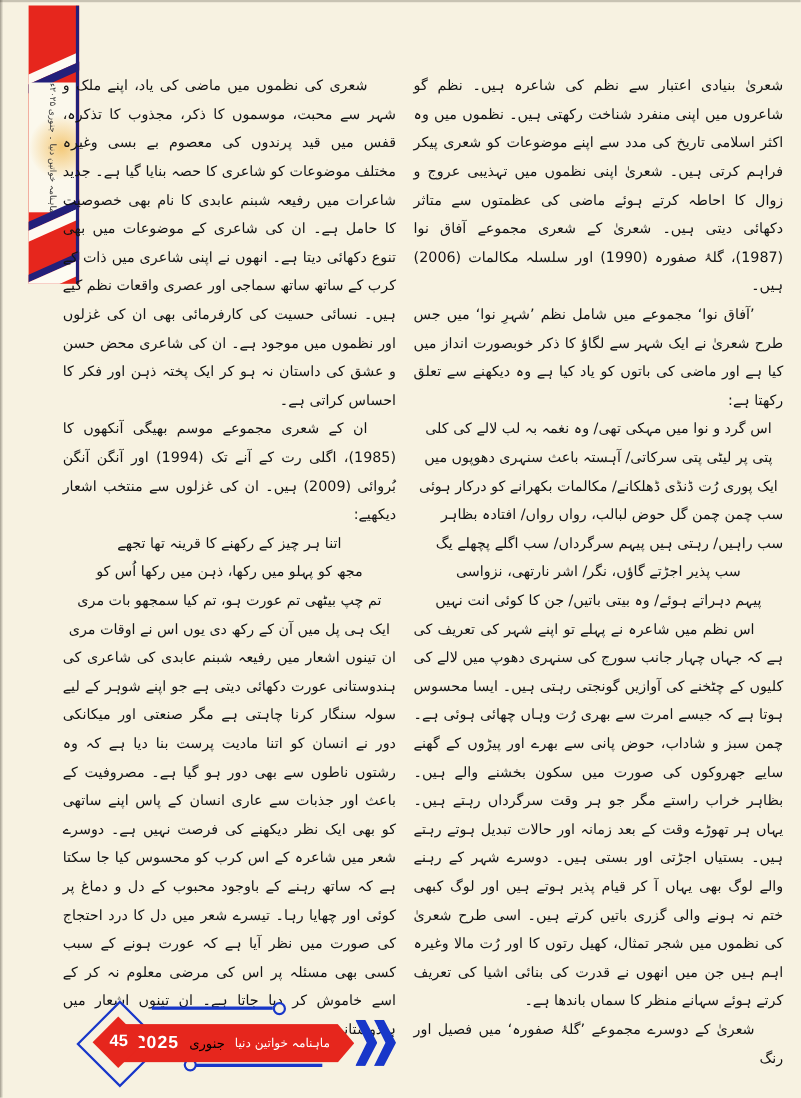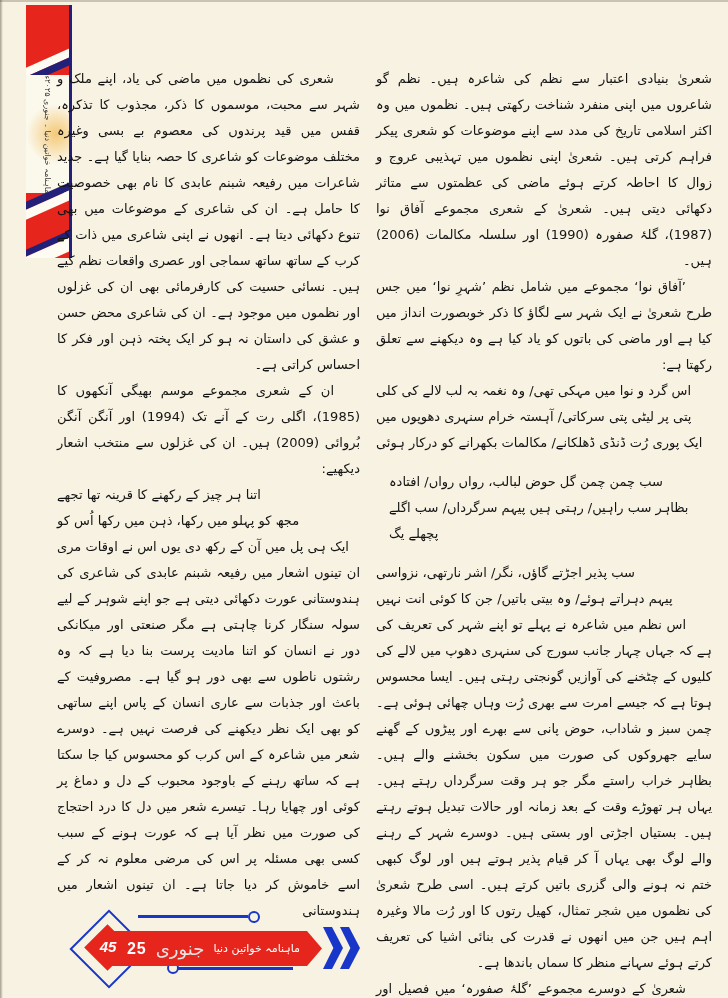--- a/index.html
+++ b/index.html
@@ -27,41 +27,41 @@
   #strip .vtext{position:absolute;left:0;top:70px;width:43px;height:118px;display:flex;align-items:center;justify-content:center;}
   #strip .vtext span{transform:rotate(90deg);white-space:nowrap;font-size:8px;color:#3a3a3a;direction:rtl;}
 
   
   .col{position:absolute;direction:rtl;text-align:justify;color:#141414;
        font-size:13px;line-height:26px;}
   #col-right{right:16px;top:66px;width:336px;}
   #col-left{left:57px;top:66px;width:303px;}
   .para{margin:0;}
   .indent{text-indent:26px;}
-  .verse{text-align:left;margin:0;}
-  .verse-long{text-align:left;margin:13px;}
+  .verse{text-align:center;margin:0;}
+  .verse-long{text-align:right;margin:0;}
 
   
   .f-line{position:absolute;height:2.5px;background:#1837c9;}
   #line-top{left:138px;top:915px;width:110px;}
   #line-bottom{left:177px;top:967px;width:116px;}
   .f-ring{position:absolute;width:8px;height:8px;border:2.5px solid #1837c9;border-radius:50%;background:#f7f2e1;}
   #ring-top{left:248px;top:911px;}
   #ring-bottom{left:167px;top:962px;}
   #diamond-outline{position:absolute;left:81px;top:921px;width:52px;height:52px;border:2.5px solid #1837c9;transform:rotate(45deg);background:#f7f2e1;}
   #diamond-red{position:absolute;left:91px;top:931px;width:33px;height:33px;background:#e6261d;transform:rotate(45deg);z-index:3;}
   #banner-bar{position:absolute;left:107px;top:931px;width:215px;height:35px;background:#e6261d;z-index:2;
     clip-path:polygon(0 0, calc(100% - 15px) 0, 100% 50%, calc(100% - 15px) 100%, 0 100%);
     display:flex;direction:rtl;align-items:center;justify-content:flex-start;
     padding:0 22px 0 0;box-sizing:border-box;gap:9px;}
   #banner-title{color:#fff;font-size:11px;white-space:nowrap;}
-  #banner-month{color:#e5e5e5;font-size:18px;white-space:nowrap;}
+  #banner-month{color:#000000;font-size:12px;white-space:nowrap;}
   #banner-year{color:#fff;font-size:16px;font-weight:bold;letter-spacing:1px;font-family:"Liberation Sans",sans-serif;}
   #page-number{position:absolute;left:90px;top:938px;width:36px;text-align:center;color:#fff;
-    font-size:15px;font-weight:bold;z-index:4;font-family:"Liberation Sans",sans-serif;font-style:italic;}
+    font-size:15px;font-weight:bold;z-index:4;font-family:"Liberation Sans",sans-serif;}
   .chev{position:absolute;top:927px;width:20px;height:42px;background:#1837c9;
     clip-path:polygon(0 0,45% 0,100% 50%,45% 100%,0 100%,52% 50%);}
   #chev-1{left:323px;}
   #chev-2{left:340px;}
 </style>
 </head>
 <body>
 
 <div class="edge-left"></div>
 <div class="edge-top"></div>
@@ -77,34 +77,35 @@
   <div class="vtext">
     <span>ماہنامہ خواتین دنیا ۔ جنوری ۲۰۲۵ء</span>
   </div>
   <div class="navy-edge"></div>
 </div>
 
 <div class="col" id="col-right">
   <p class="para">شعریٰ بنیادی اعتبار سے نظم کی شاعرہ ہیں۔ نظم گو شاعروں میں اپنی منفرد شناخت رکھتی ہیں۔ نظموں میں وہ اکثر اسلامی تاریخ کی مدد سے اپنے موضوعات کو شعری پیکر فراہم کرتی ہیں۔ شعریٰ اپنی نظموں میں تہذیبی عروج و زوال کا احاطہ کرتے ہوئے ماضی کی عظمتوں سے متاثر دکھائی دیتی ہیں۔ شعریٰ کے شعری مجموعے آفاق نوا (1987)، گلۂ صفورہ (1990) اور سلسلہ مکالمات (2006) ہیں۔</p>
   <p class="para indent">’آفاق نوا‘ مجموعے میں شامل نظم ’شہرِ نوا‘ میں جس طرح شعریٰ نے ایک شہر سے لگاؤ کا ذکر خوبصورت انداز میں کیا ہے اور ماضی کی باتوں کو یاد کیا ہے وہ دیکھنے سے تعلق رکھتا ہے:</p>
   <div class="verse">اس گرد و نوا میں مہکی تھی/ وہ نغمہ بہ لب لالے کی کلی</div>
-  <div class="verse">پتی پر لیٹی پتی سرکاتی/ آہستہ خرام سنہری دھوپوں میں</div>
+  <div class="verse">پتی پر لیٹی پتی سرکاتی/ آہستہ باعث سنہری دھوپوں میں</div>
   <div class="verse">ایک پوری رُت ڈنڈی ڈھلکانے/ مکالمات بکھرانے کو درکار ہوئی</div>
   <div class="verse-long">سب چمن چمن گل حوض لبالب، رواں رواں/ افتادہ بظاہر سب راہیں/ رہتی ہیں پیہم سرگرداں/ سب اگلے پچھلے یگ</div>
   <div class="verse">سب پذیر اجڑتے گاؤں، نگر/ اشر نارتھی، نزواسی</div>
   <div class="verse">پیہم دہراتے ہوئے/ وہ بیتی باتیں/ جن کا کوئی انت نہیں</div>
   <p class="para indent">اس نظم میں شاعرہ نے پہلے تو اپنے شہر کی تعریف کی ہے کہ جہاں چہار جانب سورج کی سنہری دھوپ میں لالے کی کلیوں کے چٹخنے کی آوازیں گونجتی رہتی ہیں۔ ایسا محسوس ہوتا ہے کہ جیسے امرت سے بھری رُت وہاں چھائی ہوئی ہے۔ چمن سبز و شاداب، حوض پانی سے بھرے اور پیڑوں کے گھنے سایے جھروکوں کی صورت میں سکون بخشنے والے ہیں۔ بظاہر خراب راستے مگر جو ہر وقت سرگرداں رہتے ہیں۔ یہاں ہر تھوڑے وقت کے بعد زمانہ اور حالات تبدیل ہوتے رہتے ہیں۔ بستیاں اجڑتی اور بستی ہیں۔ دوسرے شہر کے رہنے والے لوگ بھی یہاں آ کر قیام پذیر ہوتے ہیں اور لوگ کبھی ختم نہ ہونے والی گزری باتیں کرتے ہیں۔ اسی طرح شعریٰ کی نظموں میں شجر تمثال، کھیل رتوں کا اور رُت مالا وغیرہ اہم ہیں جن میں انھوں نے قدرت کی بنائی اشیا کی تعریف کرتے ہوئے سہانے منظر کا سماں باندھا ہے۔</p>
   <p class="para indent">شعریٰ کے دوسرے مجموعے ’گلۂ صفورہ‘ میں فصیل اور رنگ</p>
 </div>
 
 <div class="col" id="col-left">
   <p class="para indent">شعری کی نظموں میں ماضی کی یاد، اپنے ملک و شہر سے محبت، موسموں کا ذکر، مجذوب کا تذکرہ، قفس میں قید پرندوں کی معصوم بے بسی وغیرہ مختلف موضوعات کو شاعری کا حصہ بنایا گیا ہے۔ جدید شاعرات میں رفیعہ شبنم عابدی کا نام بھی خصوصیت کا حامل ہے۔ ان کی شاعری کے موضوعات میں بھی تنوع دکھائی دیتا ہے۔ انھوں نے اپنی شاعری میں ذات کے کرب کے ساتھ ساتھ سماجی اور عصری واقعات نظم کیے ہیں۔ نسائی حسیت کی کارفرمائی بھی ان کی غزلوں اور نظموں میں موجود ہے۔ ان کی شاعری محض حسن و عشق کی داستان نہ ہو کر ایک پختہ ذہن اور فکر کا احساس کراتی ہے۔</p>
   <p class="para indent">ان کے شعری مجموعے موسم بھیگی آنکھوں کا (1985)، اگلی رت کے آنے تک (1994) اور آنگن آنگن بُروائی (2009) ہیں۔ ان کی غزلوں سے منتخب اشعار دیکھیے:</p>
   <div class="verse">اتنا ہر چیز کے رکھنے کا قرینہ تھا تجھے</div>
   <div class="verse">مجھ کو پہلو میں رکھا، ذہن میں رکھا اُس کو</div>
+  <div class="verse">تم چپ بیٹھی تم عورت ہو، تم کیا سمجھو بات مری</div>
   <div class="verse">ایک ہی پل میں آن کے رکھ دی یوں اس نے اوقات مری</div>
   <p class="para">ان تینوں اشعار میں رفیعہ شبنم عابدی کی شاعری کی ہندوستانی عورت دکھائی دیتی ہے جو اپنے شوہر کے لیے سولہ سنگار کرنا چاہتی ہے مگر صنعتی اور میکانکی دور نے انسان کو اتنا مادیت پرست بنا دیا ہے کہ وہ رشتوں ناطوں سے بھی دور ہو گیا ہے۔ مصروفیت کے باعث اور جذبات سے عاری انسان کے پاس اپنے ساتھی کو بھی ایک نظر دیکھنے کی فرصت نہیں ہے۔ دوسرے شعر میں شاعرہ کے اس کرب کو محسوس کیا جا سکتا ہے کہ ساتھ رہنے کے باوجود محبوب کے دل و دماغ پر کوئی اور چھایا رہا۔ تیسرے شعر میں دل کا درد احتجاج کی صورت میں نظر آیا ہے کہ عورت ہونے کے سبب کسی بھی مسئلہ پر اس کی مرضی معلوم نہ کر کے اسے خاموش کر دیا جاتا ہے۔ ان تینوں اشعار میں ہندوستانی</p>
 </div>
 
 <div class="f-line" id="line-top"></div>
 <div class="f-ring" id="ring-top"></div>
 <div class="f-line" id="line-bottom"></div>
 <div class="f-ring" id="ring-bottom"></div>
 
 <div id="diamond-outline"></div>

